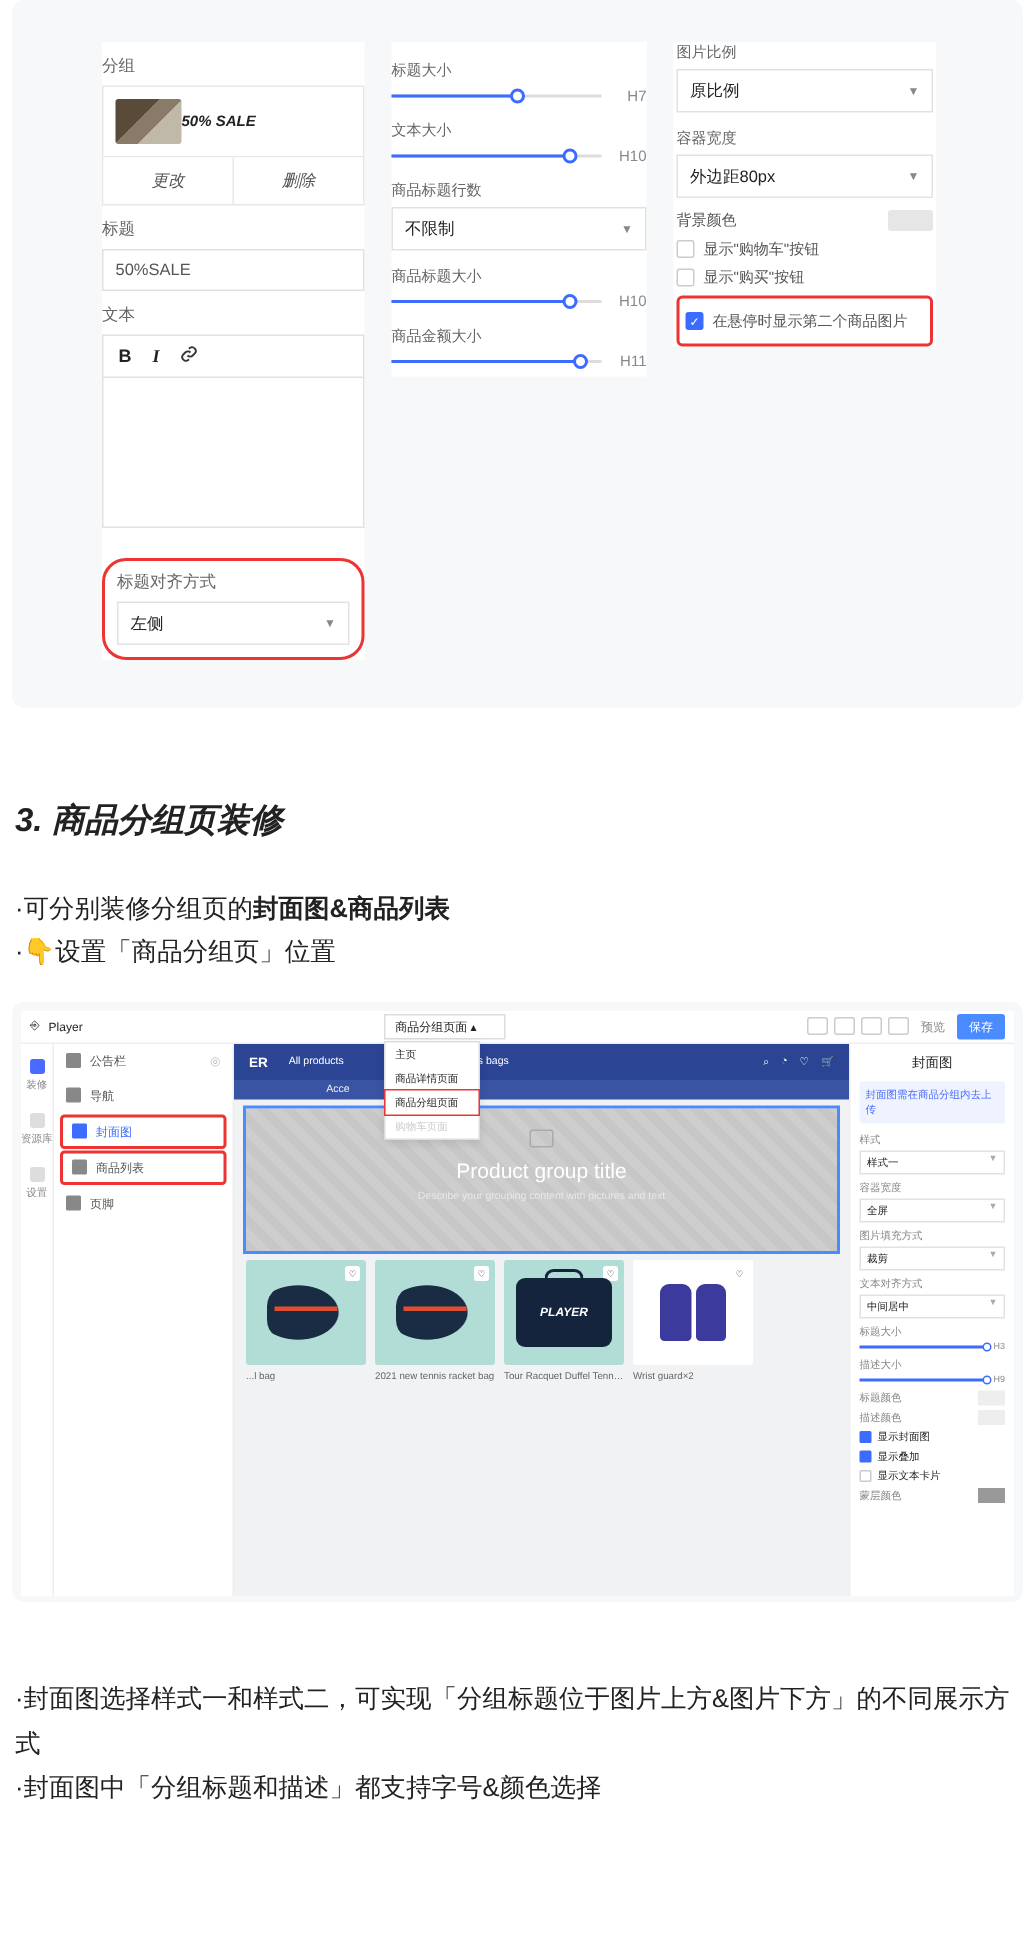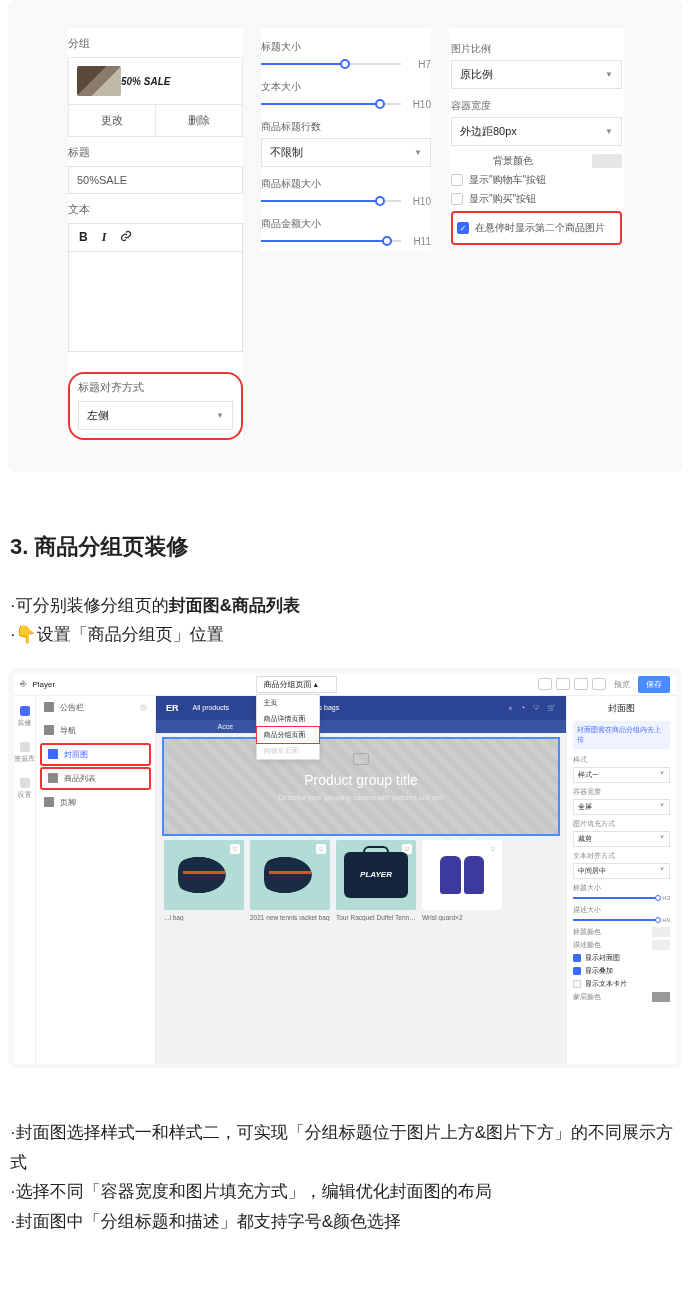--- a/index.html
+++ b/index.html
@@ -12,21 +12,21 @@
   .col2 { width: 170px; }
   .col3 { width: 175px; }
   
   .lbl { font-size: 11px; color: #666; margin: 8px 0 6px; font-family: Liberation Serif, serif; }
   .lbl-sm { font-size: 10px; color: #666; margin: 10px 0 4px; }
   .grp-card { border: 1px solid #e8e8e8; }
   .grp-img-row { display: flex; align-items: center; padding: 8px; border-bottom: 1px solid #e8e8e8; font-style: italic; }
   .thumb { width: 44px; height: 30px; background: linear-gradient(135deg,#5a4a3a 40%,#8a7a6a 40%,#8a7a6a 60%,#c0b8a8 60%); border-radius: 2px; }
   .thumb-txt { font-size: 10px; font-weight: 600; }
   .btn-row { display: flex; }
-  .btn-row button { flex: 1; border: none; border-right: 1px solid #e8e8e8; background: #fff; font-size: 11px; padding: 8px 0; color: #555; cursor: pointer; }
+  .btn-row button { flex: 1; border: none; border-right: 1px solid #e8e8e8; background: #fff; font-size: 11px; padding: 8px 0; color: #555; cursor: pointer; font-style: italic; }
   .btn-row button:last-child { border-right: none; }
   
   .txt-input { width: 100%; border: 1px solid #e2e2e2; font-size: 11px; padding: 7px 8px; color: #555; }
   
   .rtf-tools { display: flex; gap: 14px; border: 1px solid #e2e2e2; padding: 6px 10px; }
   .rtf-tools span { font-size: 12px; font-weight: 600; cursor: pointer; }
   .rtf-tools .it { font-style: italic; font-family: serif; }
   .rtf-area { border: 1px solid #e2e2e2; border-top: none; height: 100px; }
   
   .align-box { border: 2px solid #e33; border-radius: 16px; padding: 6px 8px 8px; margin-top: 20px; }
@@ -42,21 +42,21 @@
   .slider-val { font-size: 10px; color: #888; width: 22px; text-align: right; }
   
   .chk-row { display: flex; align-items: center; gap: 6px; font-size: 10px; color: #555; margin: 5px 0; }
   .chk { width: 12px; height: 12px; border: 1px solid #ccc; border-radius: 2px; display: inline-flex; align-items: center; justify-content: center; font-size: 8px; color: #fff; }
   .chk.on { background: #3b6bff; border-color: #3b6bff; }
   .hl-red { border: 2px solid #e33; border-radius: 4px; padding: 3px 4px; }
   .swatch { width: 30px; height: 14px; background: #e6e6e6; border-radius: 2px; }
   .col3-inner { padding: 0 2px; }
   
   
-  h2.sec3 { font-size: 22px; font-weight: 700; margin: 0 10px 30px 10px; }
+  h2.sec3 { font-size: 22px; font-weight: 700; margin: 0 10px 30px 10px; font-style: italic; }
   .bullets { font-size: 17px; color: #222; margin: 0 10px 18px 10px; line-height: 1.7; }
   .bullets .pointer { font-size: 17px; }
   
   
   .shot2 { background: #f7f8fa; border-radius: 8px; margin: 0 8px 50px 8px; padding: 6px; position: relative; height: 400px; overflow: hidden; font-size: 8px; }
   .topbar { display: flex; align-items: center; justify-content: space-between; height: 22px; padding: 0 6px; background: #fff; border-bottom: 1px solid #eee; }
   .topbar-l { display: flex; align-items: center; gap: 6px; }
   .pg-dd { font-size: 8px; border: 1px solid #ddd; padding: 2px 18px 2px 6px; background: #fff; position: relative; }
   .topbar-r { display: flex; align-items: center; gap: 8px; justify-content: flex-end; }
   .device-icons { display: flex; gap: 4px; }
@@ -199,29 +199,29 @@
       <div class="slider">
           <div class="track"></div>
           <div class="fill" style="width:90%"></div>
           <div class="knob" style="left:90%"></div>
         </div>
       <div class="slider-val">H11</div>
     </div>
   </div>
 
   <div class="col col3 col3-inner">
-    <div class="lbl-sm" style="margin-top:14px">图片比例</div>
+    <div class="lbl-sm" style="margin-top:0">图片比例</div>
     <div class="sel">
         <span>原比例</span>
       </div>
     <div class="lbl-sm">容器宽度</div>
     <div class="sel">
         <span>外边距80px</span>
       </div>
-    <div class="chk-row" style="margin-top:8px; justify-content:space-between;margin-left:42px;">
+    <div class="chk-row" style="margin-top:8px; justify-content:space-between;">
       <span>背景颜色</span>
       <span class="swatch"></span>
     </div>
     <div class="chk-row">
         <span class="chk"></span>
         <span>显示"购物车"按钮</span>
       </div>
     <div class="chk-row">
         <span class="chk"></span>
         <span>显示"购买"按钮</span>
@@ -420,15 +420,14 @@
       <div class="rp-row">
           <span>蒙层颜色</span>
           <span class="rp-sw" style="background:#999;"></span>
         </div>
     </div>
   </div>
 </div>
 
 <div class="body-text">
   <div>·封面图选择样式一和样式二，可实现「分组标题位于图片上方&amp;图片下方」的不同展示方式</div>
-  <div>·选择不同「容器宽度和图片填充方式」，编辑优化封面图的布局</div>
   <div>·封面图中「分组标题和描述」都支持字号&amp;颜色选择</div>
 </div>
 
 </body></html>

